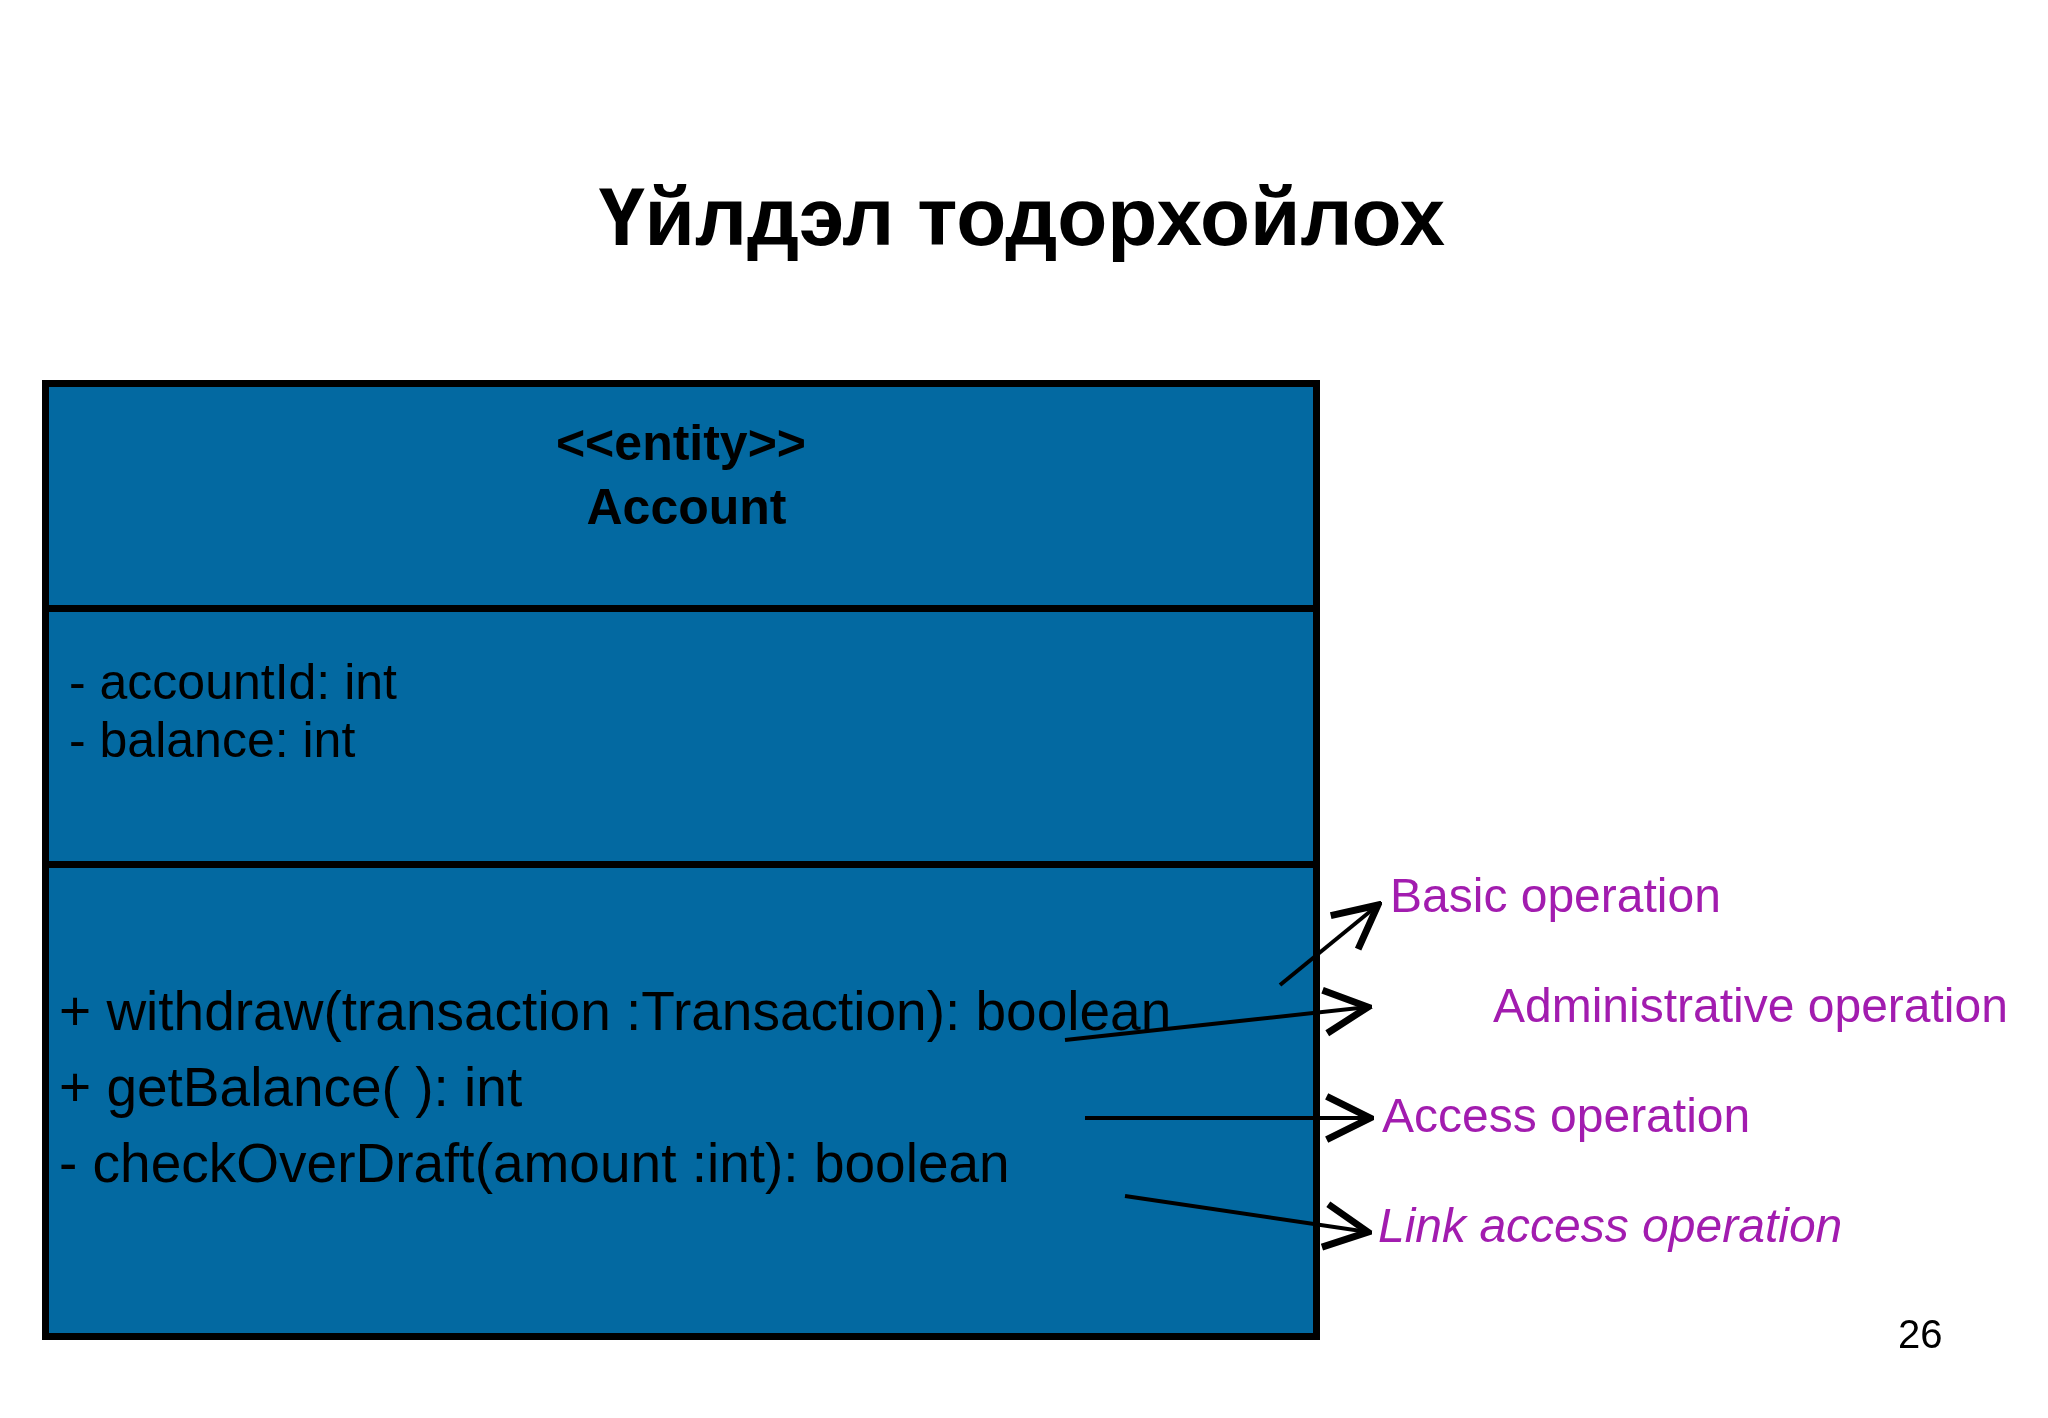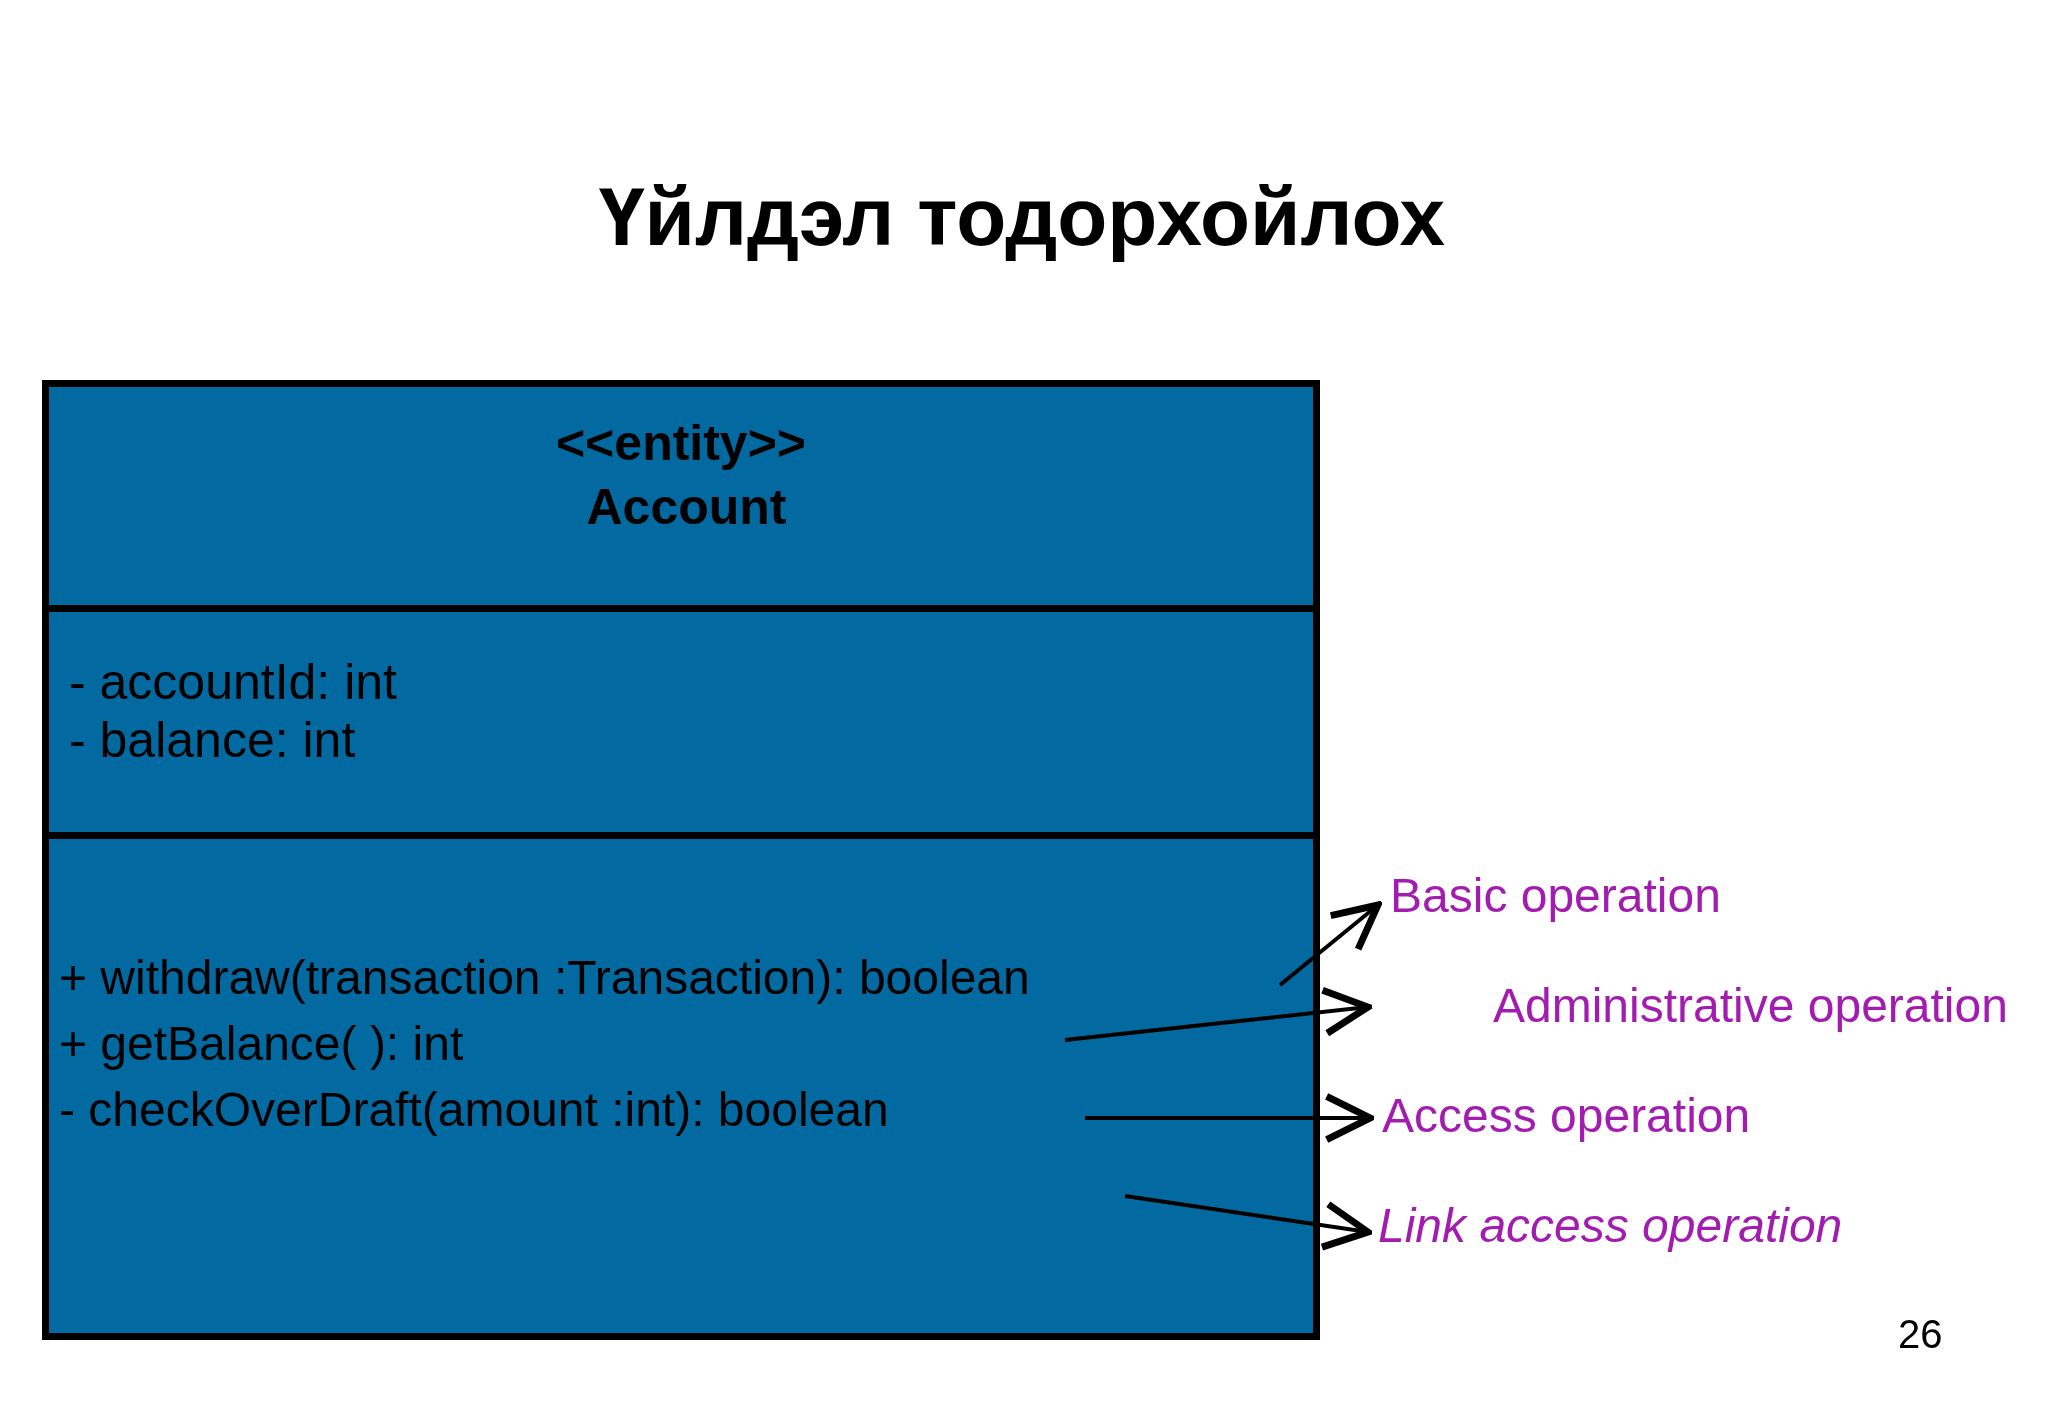--- a/index.html
+++ b/index.html
@@ -63,36 +63,36 @@
     line-height: 1.28;
   }
   #compartment-name .classname {
     font-size: 50px;
     font-weight: bold;
     line-height: 1.28;
     padding-left: 11px;
   }
 
   #compartment-attributes {
-    height: 227px;
+    height: 256px;
     border-bottom: 7px solid #000000;
     padding: 42px 8px 0 20px;
   }
   .attribute-line {
     font-size: 50px;
     line-height: 1.15;
     white-space: nowrap;
   }
 
   #compartment-operations {
     height: 488px;
     padding: 106px 0 0 10px;
   }
   .operation-line {
-    font-size: 48px;
+    font-size: 55px;
     line-height: 1.38;
     white-space: nowrap;
   }
 
   
   .annotation {
     position: absolute;
     font-size: 48px;
     line-height: 1.0;
     white-space: nowrap;

